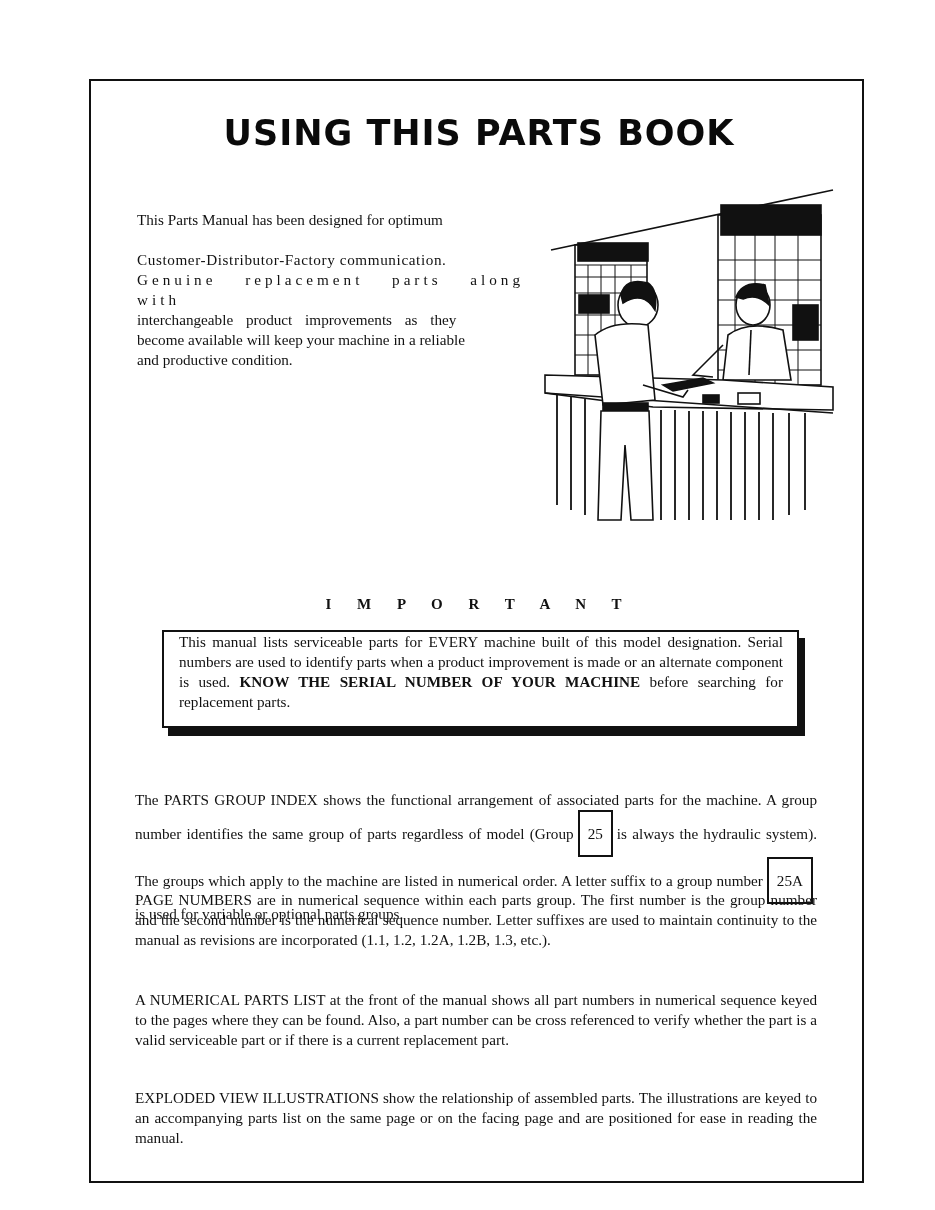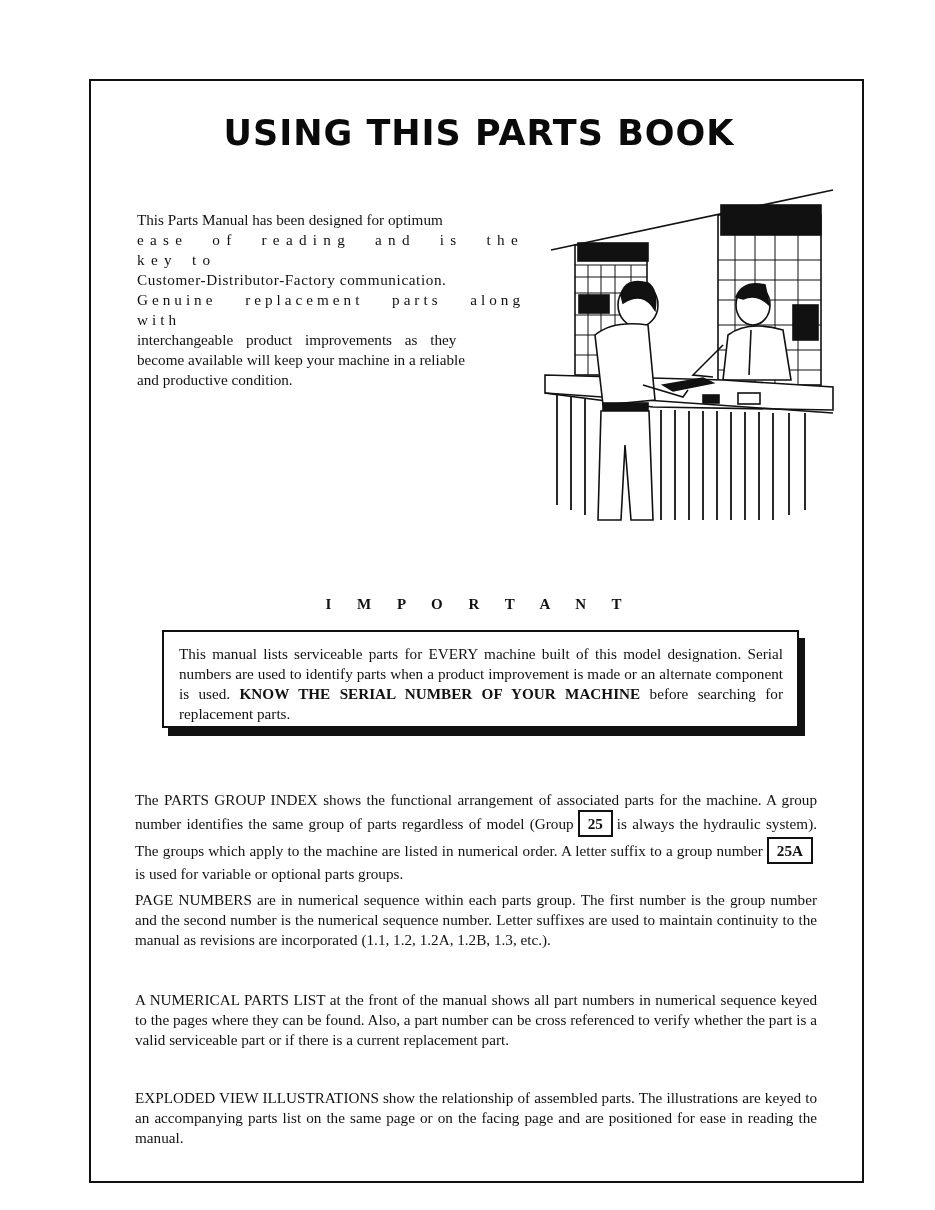--- a/index.html
+++ b/index.html
@@ -11,36 +11,36 @@
            font-family: "DejaVu Sans", "Liberation Sans", sans-serif; font-weight: 900;
            font-size: 35px; letter-spacing: 1px; color: #0a0a0a; }
   .intro { position: absolute; left: 137px; top: 210px; width: 387px; font-size: 15.2px; line-height: 20px; }
   .intro p { margin: 0 0 19px 0; text-align: justify; }
   .spaced { letter-spacing: 3.5px; }
   .illus { position: absolute; left: 543px; top: 185px; width: 295px; height: 340px; }
   .important-label { position: absolute; left: 0; top: 596px; width: 958px; text-align: center;
                      font-size: 15px; font-weight: bold; letter-spacing: 11px; }
   .imp-box { position: absolute; left: 162px; top: 630px; width: 637px; height: 98px;
              border: 2px solid #111; box-sizing: border-box; background: #fff;
-             box-shadow: 6px 8px 0 #111; padding: 12px 14px 0 15px; font-size: 15.2px; line-height: 20px; text-align: justify; }
+             box-shadow: 6px 8px 0 #111; padding: 0 14px 0 15px; font-size: 15.2px; line-height: 20px; text-align: justify; }
   .body-text { position: absolute; left: 135px; width: 682px; font-size: 15.2px; line-height: 20px; text-align: justify; }
   .body-text b { font-weight: normal; }
-  .grpbox { display: inline-block; border: 2px solid #111; padding: 4px 8px; line-height: 15px; font-weight: bold; margin: 0 4px; }
+  .grpbox { display: inline-block; border: 2px solid #111; padding: 14px 8px; line-height: 15px; font-weight: normal; margin: 0 4px; }
 </style>
 </head>
 <body>
 
 <div class="frame"></div>
 
 <div class="title">USING THIS PARTS BOOK</div>
 
 <div class="intro">
   <p>
     <span>This Parts Manual has been designed for optimum</span><br>
-    <span class="spaced" style="letter-spacing:6.3px;word-spacing:4px">ease of reading and is the key to</span><br>
+    <br>
     <span style="letter-spacing:0.6px">Customer-Distributor-Factory communication.</span><br>
     <span class="spaced" style="letter-spacing:4px;word-spacing:6px">Genuine replacement parts along with</span><br>
     <span style="word-spacing:9px">interchangeable product improvements as they</span><br>
     <span>become available will keep your machine in a reliable</span><br>
     <span>and productive condition.</span>
   </p>
 </div>
 
 <svg class="illus" viewBox="0 0 295 340" xmlns="http://www.w3.org/2000/svg">
   <g stroke="#111" fill="none" stroke-width="1.6">

